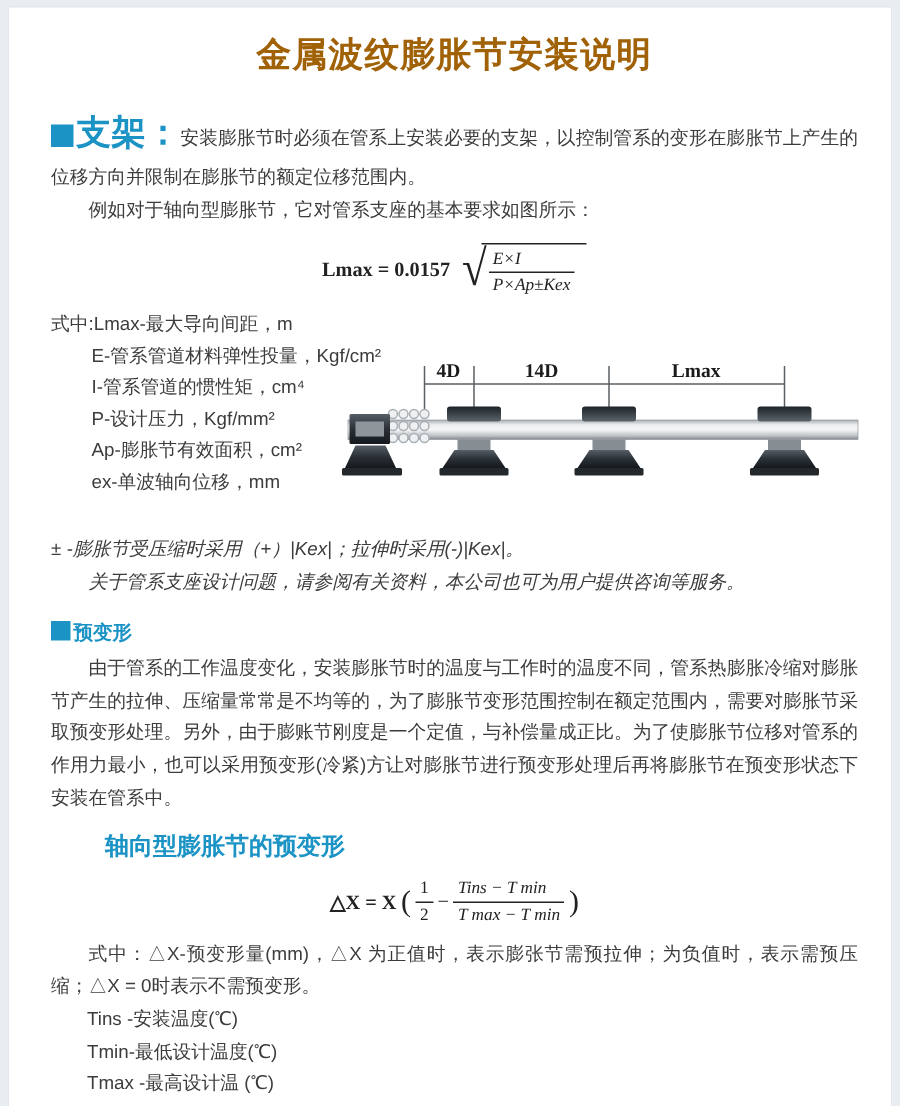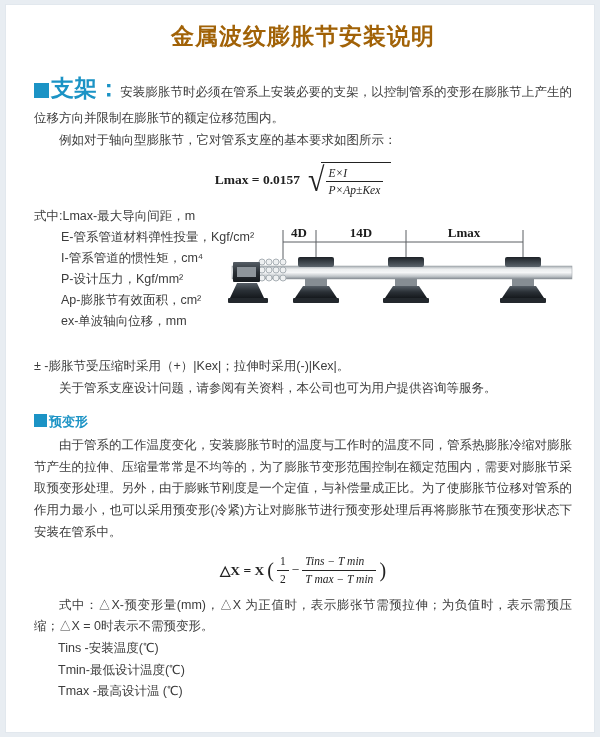--- a/index.html
+++ b/index.html
@@ -34,23 +34,23 @@
   .sqrt { display:inline-flex; align-items:center; margin-left:5px; }
   .sqrt-sym { font-size:30px; line-height:0.85; transform:scaleY(1.12); font-weight:normal; }
   .sqrt-body { border-top:1.5px solid #222; padding:3px 8px 0 5px; margin-left:-4px; }
   .paren { font-size:20px; font-weight:normal; line-height:1; }
 
   
   .figure-row { position:relative; margin-top:0; min-height:150px; }
   .def-list { font-size:12.5px; line-height:1.67; }
   .def-item { white-space:nowrap; }
   .def-item.indent { padding-left:27px; }
-  .diagram-wrap { position:absolute; right:-6px; top:16px; }
-
-  .note-line { font-size:12.5px; line-height:1.7; }
+  .diagram-wrap { position:absolute; right:-6px; top:30px; }
+
+  .note-line { font-size:12.5px; line-height:1.7;font-style:italic; }
   .lines { font-size:12.5px; line-height:1.72; }
   .lines > div { padding-left:24px; }
 </style>
 </head>
 <body>
 
 <div class="page">
 
   <div class="title">金属波纹膨胀节安装说明</div>
 
@@ -164,20 +164,21 @@
     </div>
   </div>
 
   <div class="note-line">± -膨胀节受压缩时采用（+）|Kex|；拉伸时采用(-)|Kex|。</div>
   <div class="note-line indent2">关于管系支座设计问题，请参阅有关资料，本公司也可为用户提供咨询等服务。</div>
 
   <div class="section-heading"><span class="sq small"></span><span>预变形</span></div>
 
   <p class="para indent2">由于管系的工作温度变化，安装膨胀节时的温度与工作时的温度不同，管系热膨胀冷缩对膨胀节产生的拉伸、压缩量常常是不均等的，为了膨胀节变形范围控制在额定范围内，需要对膨胀节采取预变形处理。另外，由于膨账节刚度是一个定值，与补偿量成正比。为了使膨胀节位移对管系的作用力最小，也可以采用预变形(冷紧)方让对膨胀节进行预变形处理后再将膨胀节在预变形状态下安装在管系中。</p>
 
+  <div class="sub-heading axial">轴向型膨胀节的预变形</div>
 
   <div class="formula-row">
     <span class="f-inline">
       <span class="f-bold">△X = X</span>
       <span class="paren">(</span>
       <span class="frac">
         <span class="top">1</span>
         <span class="bot">2</span>
       </span>
       <span>−</span>

